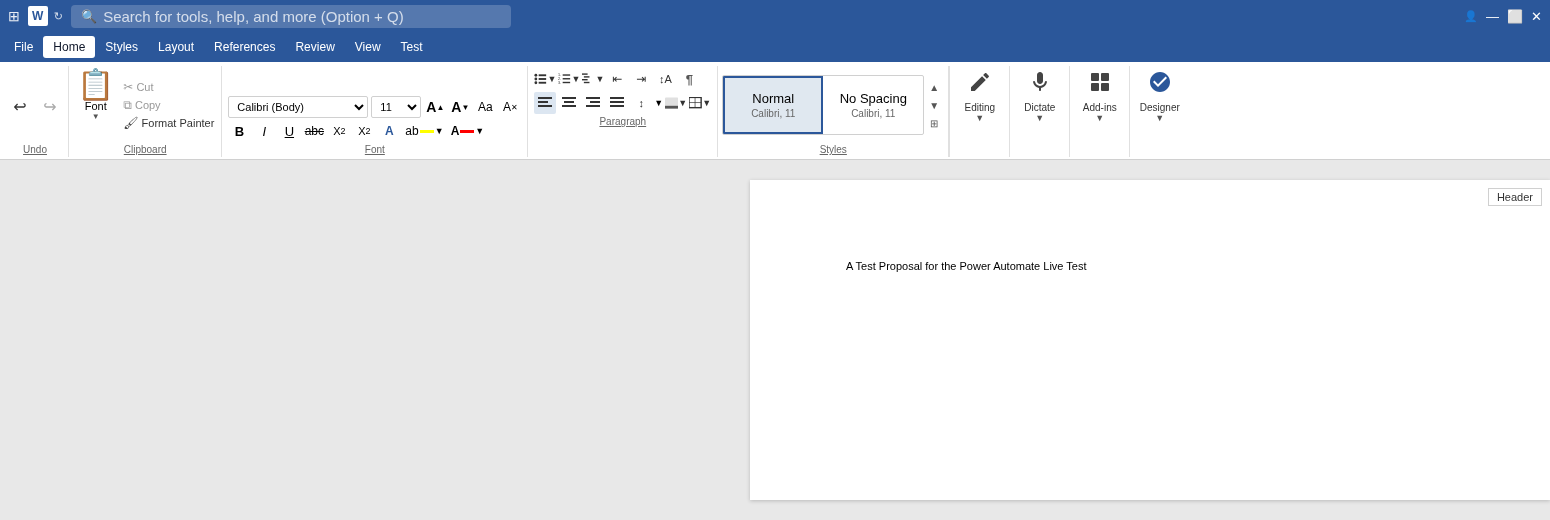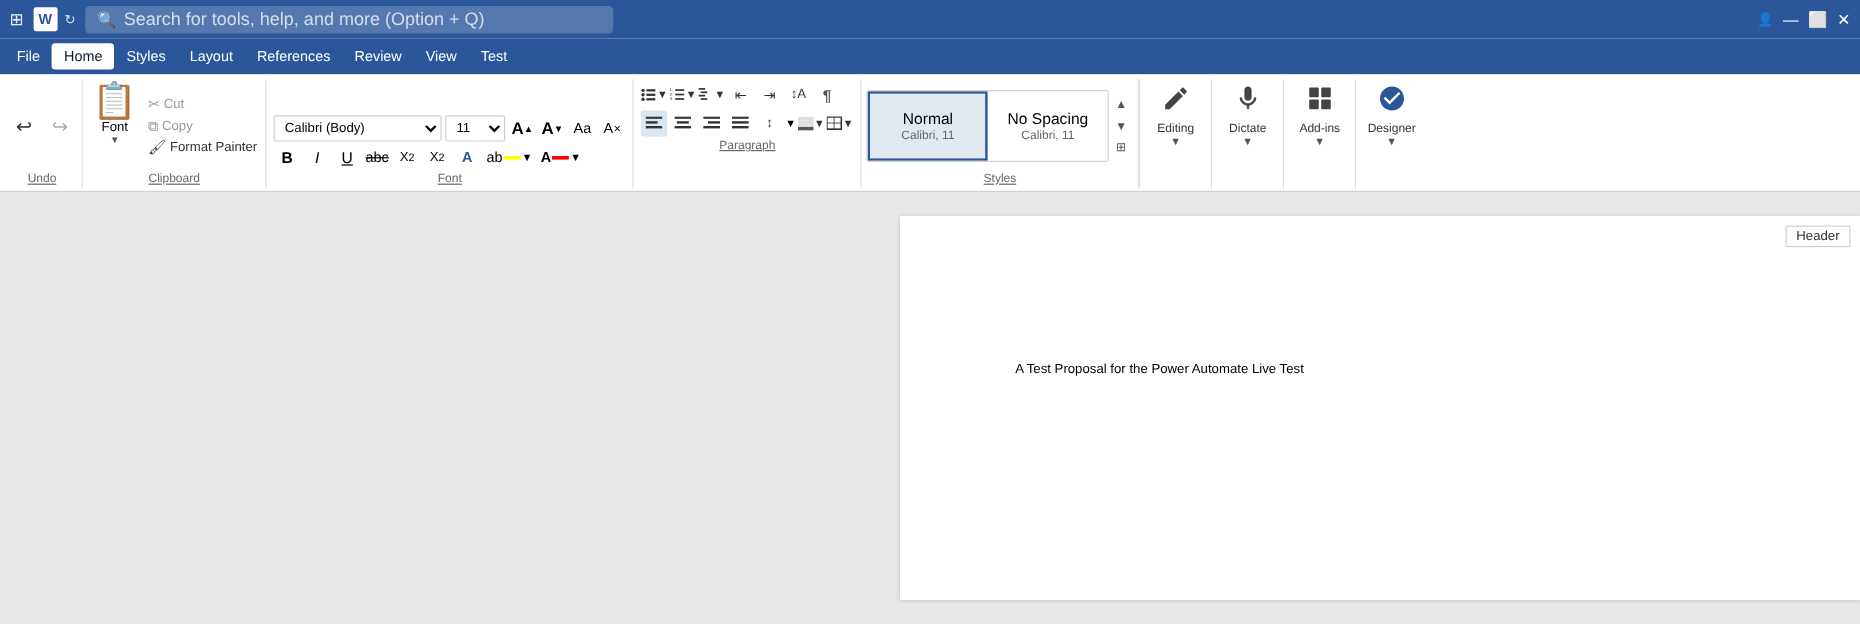--- a/index.html
+++ b/index.html
@@ -176,21 +176,21 @@
       background: white;
       border: 1px solid #d0d0d0;
       padding: 2px 8px;
       font-size: 11px;
       color: #333;
     }
     .doc-content {
       padding: 80px 96px 40px 96px;
       font-size: 11px;
     }
-    .doc-text { font-size: 11px; color: #000; margin-top: 42px; }
+    .doc-text { font-size: 11px; color: #000; }
 
     .subscript { font-size: 9px; vertical-align: sub; }
     .superscript { font-size: 9px; vertical-align: super; }
 
     select { cursor: pointer; }
   </style>
 </head>
 <body>
 
 <div class="title-bar">

